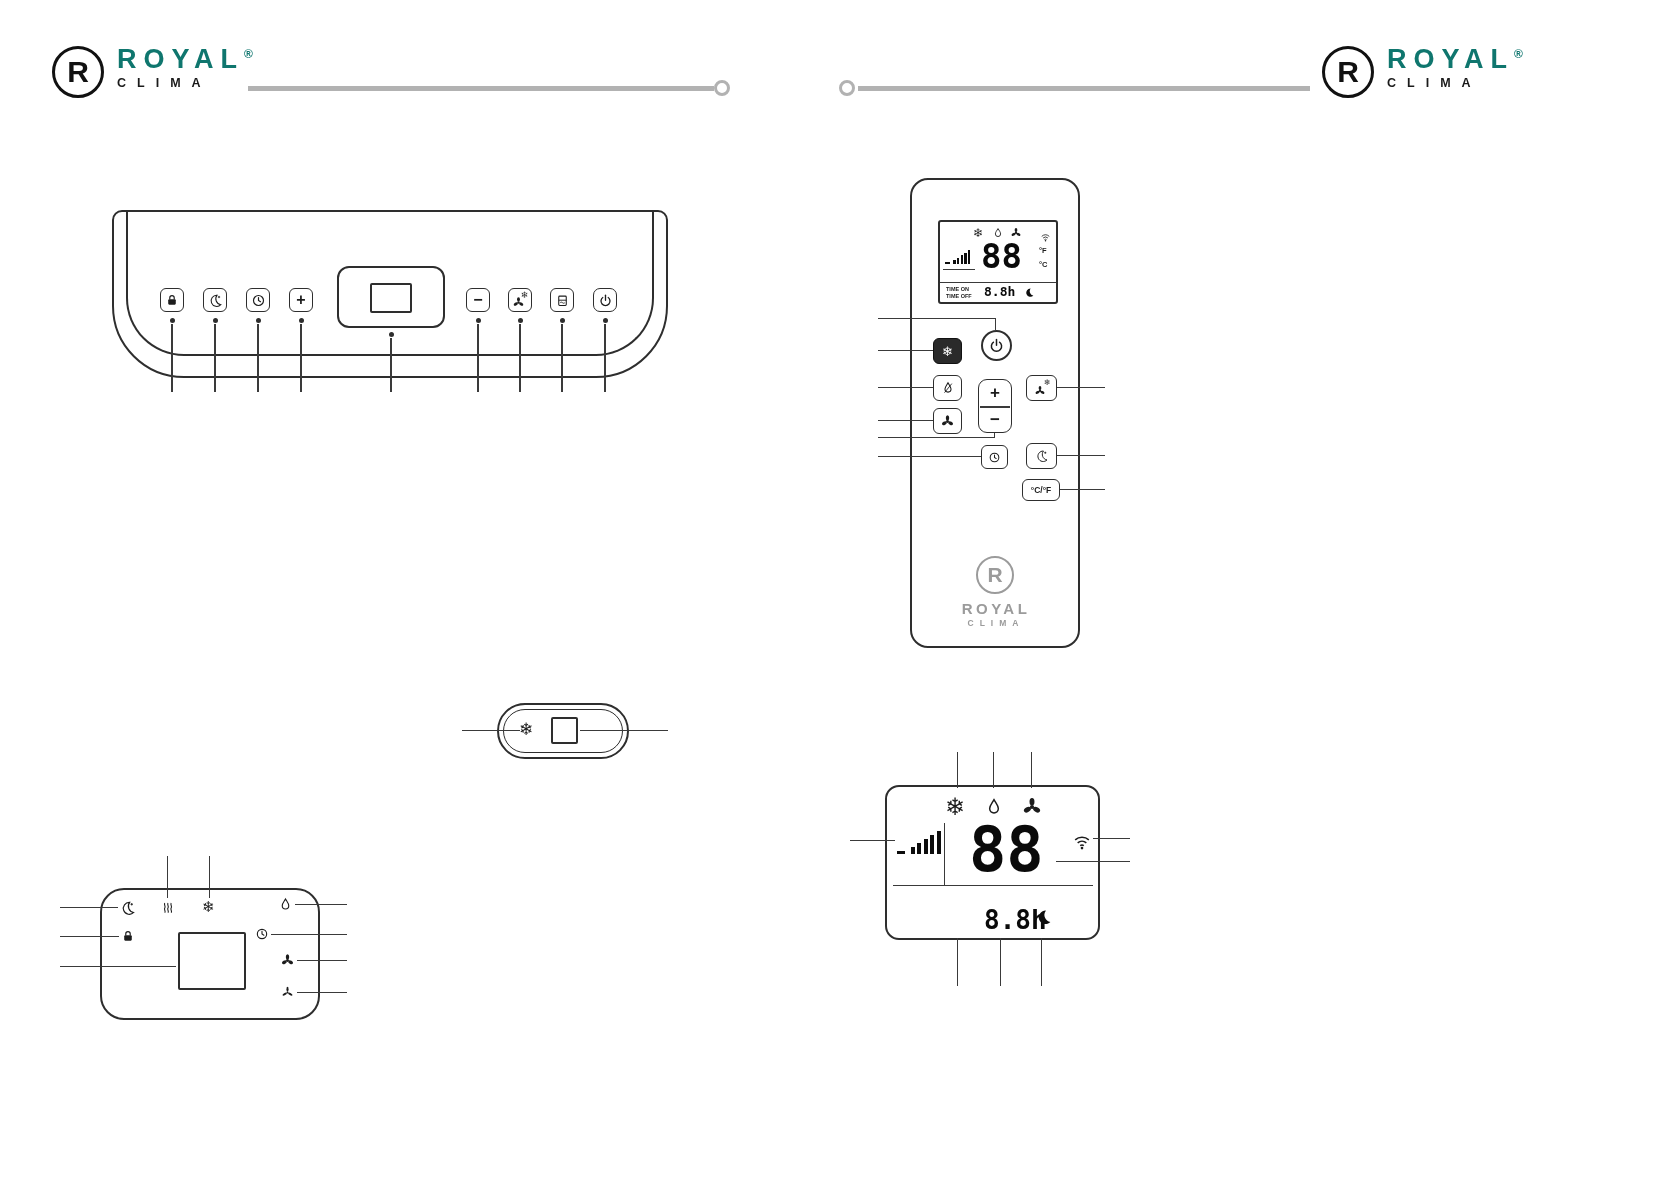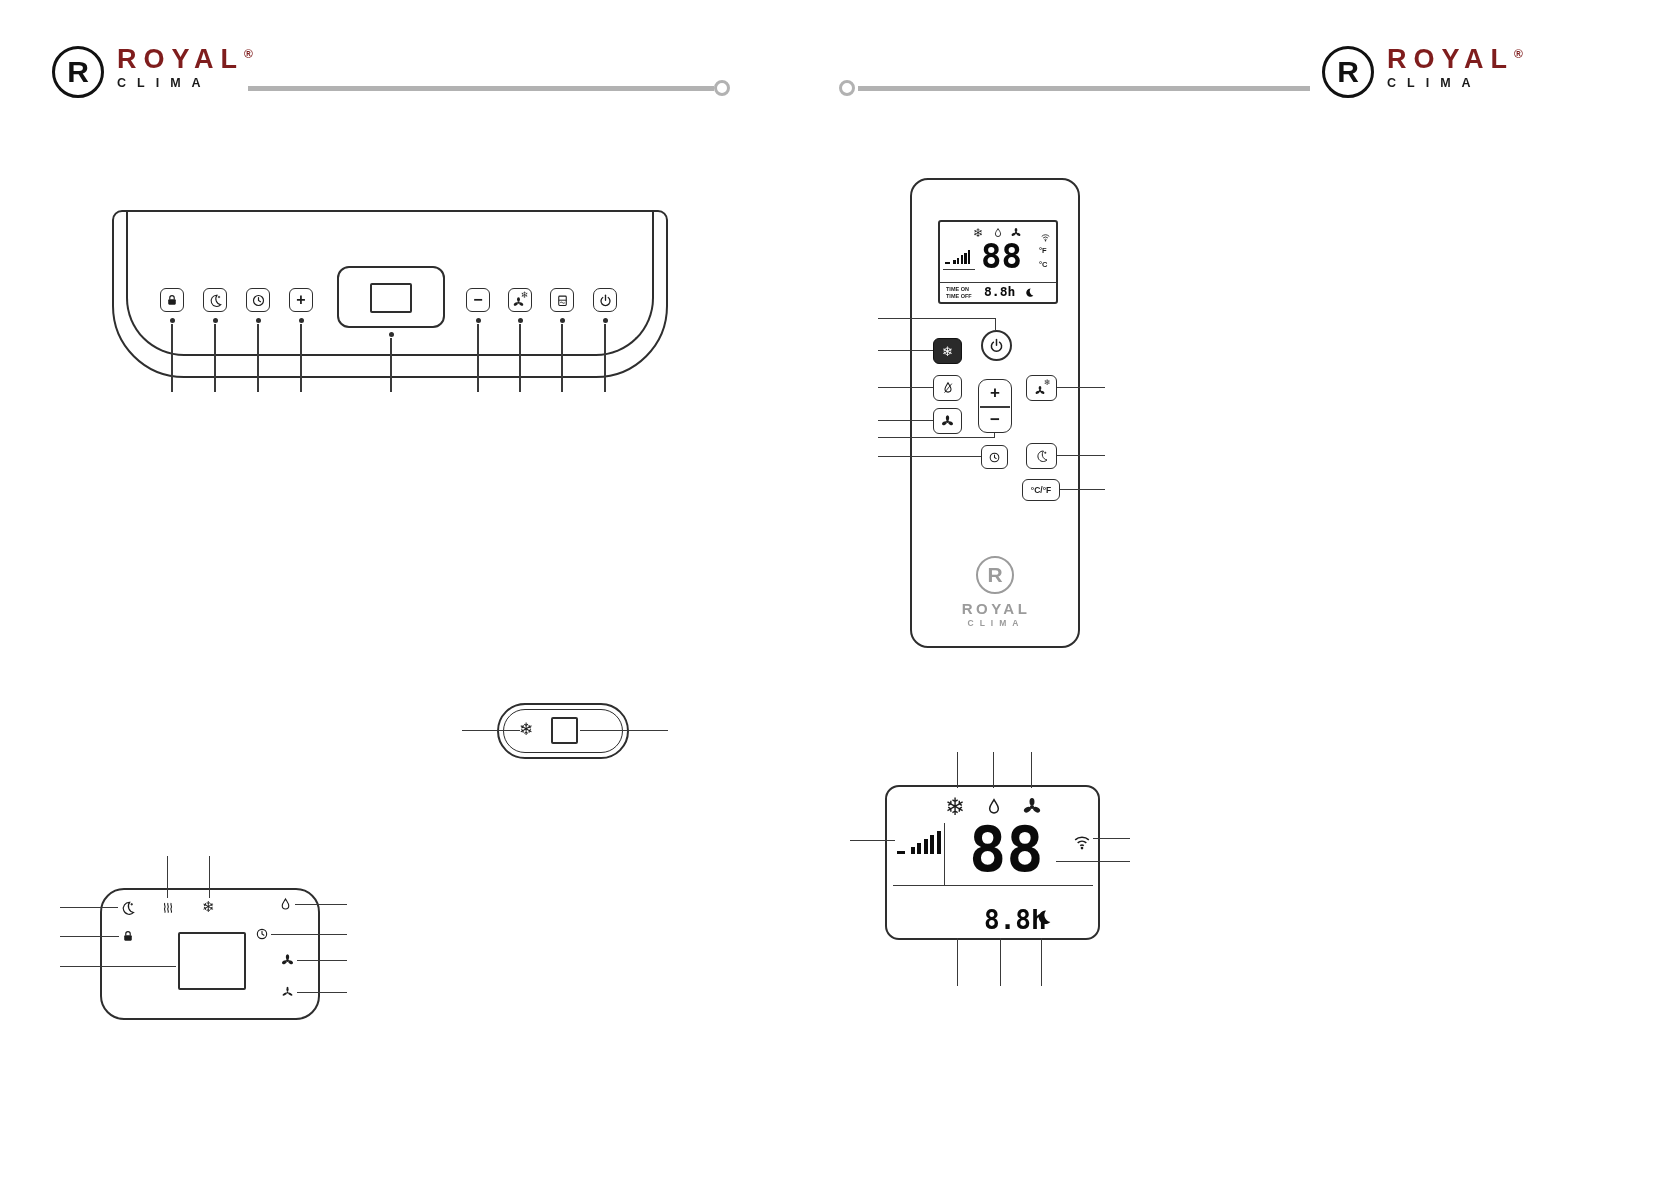--- a/index.html
+++ b/index.html
@@ -11,21 +11,21 @@
   .dot{position:absolute;width:5px;height:5px;border-radius:50%;background:#2e2e2e}
   .outline{position:absolute;border:2px solid #2e2e2e;box-sizing:border-box;background:#fff}
   .pbtn{position:absolute;width:24px;height:24px;border:1.7px solid #2e2e2e;border-radius:6px;
         background:#fff;display:flex;align-items:center;justify-content:center;box-sizing:border-box}
   .rbtn{position:absolute;border:1.8px solid #2e2e2e;border-radius:6px;background:#fff;
         display:flex;align-items:center;justify-content:center;box-sizing:border-box}
   .snowtxt{line-height:1;color:#1c1c1c}
   .seg{font-family:"DejaVu Sans Mono",monospace;font-weight:bold;color:#0a0a0a;line-height:1}
   .logo-circle{border:3.4px solid #111;border-radius:50%;display:flex;align-items:center;
                justify-content:center;font-weight:bold;color:#111;box-sizing:border-box}
-  .royal{font-weight:bold;letter-spacing:7px;font-size:27px;color:#7f1d1d;line-height:1}
+  .royal{font-weight:bold;letter-spacing:7px;font-size:27px;color:#0f766e;line-height:1}
   .clima{font-weight:bold;letter-spacing:11px;font-size:12.5px;color:#1a1a1a;margin-top:4px;line-height:1}
   .gray{color:#9b9b9b;border-color:#9b9b9b}
   .bars{position:absolute;display:flex;align-items:flex-end}
   .bars i{display:block;background:#0d0d0d}
   .ic{display:block}
 </style>
 </head>
 <body>
 
 <div class="page">

